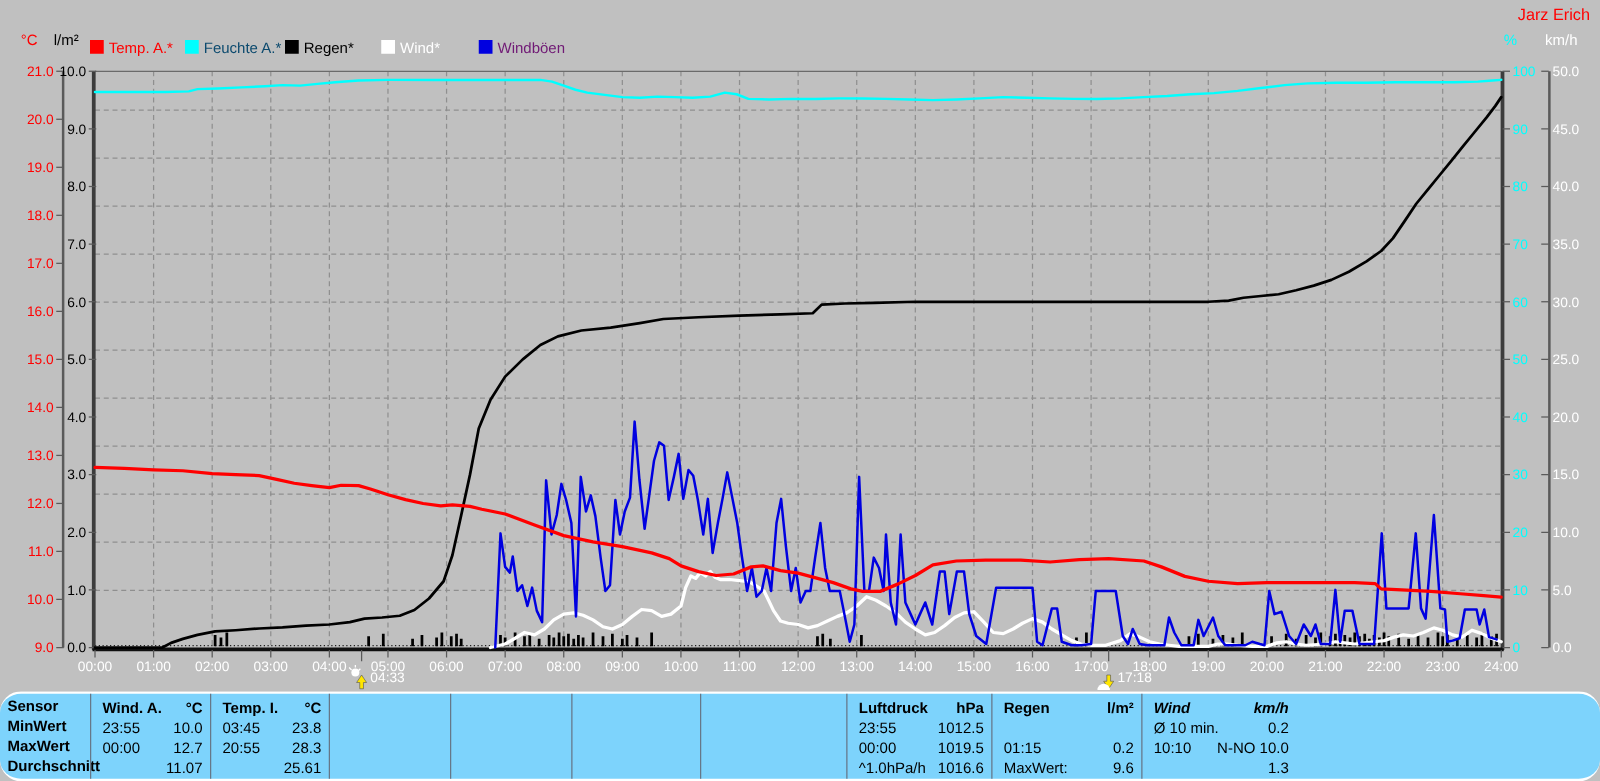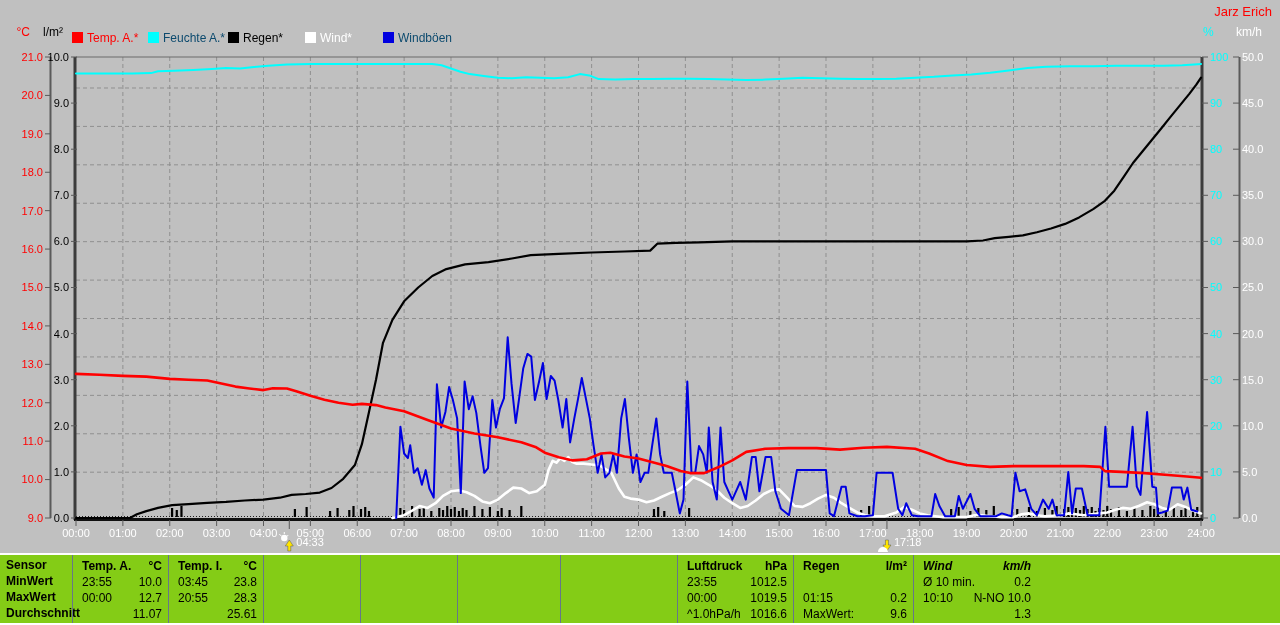--- a/index.html
+++ b/index.html
@@ -50,21 +50,21 @@
       <div class="abs legend-item" style="left: 228px;">
         <span class="legend-swatch" style="background: rgb(0, 0, 0);"></span>
         <span class="legend-label" style="color: rgb(0, 0, 0);">Regen*</span>
       </div>
       <div class="abs legend-item" style="left: 305px;">
         <span class="legend-swatch" style="background: rgb(255, 255, 255);"></span>
         <span class="legend-label" style="color: rgb(255, 255, 255);">Wind*</span>
       </div>
       <div class="abs legend-item" style="left: 383px;">
         <span class="legend-swatch" style="background: rgb(0, 0, 224);"></span>
-        <span class="legend-label" style="color: #0c4a6e;">Windböen</span>
+        <span class="legend-label" style="color: #701a75;">Windböen</span>
       </div>
     </div>
 
   <svg id="chart-svg" class="abs" width="1280" height="553">
       <line x1="122.875" y1="57" x2="122.875" y2="518" stroke="#8f8f8f" stroke-dasharray="4,3"></line>
       <line x1="169.75" y1="57" x2="169.75" y2="518" stroke="#8f8f8f" stroke-dasharray="4,3"></line>
       <line x1="216.625" y1="57" x2="216.625" y2="518" stroke="#8f8f8f" stroke-dasharray="4,3"></line>
       <line x1="263.5" y1="57" x2="263.5" y2="518" stroke="#8f8f8f" stroke-dasharray="4,3"></line>
       <line x1="310.375" y1="57" x2="310.375" y2="518" stroke="#8f8f8f" stroke-dasharray="4,3"></line>
       <line x1="357.25" y1="57" x2="357.25" y2="518" stroke="#8f8f8f" stroke-dasharray="4,3"></line>
@@ -335,28 +335,28 @@
       </g>
       <text x="296.28125" y="543" fill="#ffffff" text-anchor="start" font-size="11px" font-family="&quot;Liberation Sans&quot;,sans-serif" dominant-baseline="middle">04:33</text>
       <line x1="886.9375" y1="520" x2="886.9375" y2="529" stroke="#5a5a5a"></line>
       <g>
         <polygon points="886.9375,551 882.9375,545 885.4375,545 885.4375,540 888.4375,540 888.4375,545 890.9375,545" fill="#ffe600" stroke="#555555" stroke-width="0.5"></polygon>
         <path d="M877.9375,552 A5 5 0 0 1 887.9375,552 Z" fill="#ffffff"></path>
       </g>
       <text x="893.9375" y="543" fill="#ffffff" text-anchor="start" font-size="11px" font-family="&quot;Liberation Sans&quot;,sans-serif" dominant-baseline="middle">17:18</text>
     </svg>
 
-  <div class="abs" id="summary-table" style="background: #84cc16;">
+  <div class="abs" id="summary-table" style="background: #7dd3fc; border-radius: 17px;">
       <div class="rowlabel" style="top: 3px;">Sensor</div>
       <div class="rowlabel" style="top: 19px;">MinWert</div>
       <div class="rowlabel" style="top: 35px;">MaxWert</div>
       <div class="rowlabel" style="top: 51px;">Durchschnitt</div>
       <div class="tcol" style="left: 72px; width: 96px; top: 0px; border-left-color: rgb(102, 119, 136);">
         <div class="trow hdr" style="top: 3px;">
-          <span class="cell-time">Temp. A.</span>
+          <span class="cell-time">Wind. A.</span>
           <span class="cell-val">°C</span>
         </div>
         <div class="trow" style="top: 19px;">
           <span class="cell-time">23:55</span>
           <span class="cell-val">10.0</span>
         </div>
         <div class="trow" style="top: 35px;">
           <span class="cell-time">00:00</span>
           <span class="cell-val">12.7</span>
         </div>

